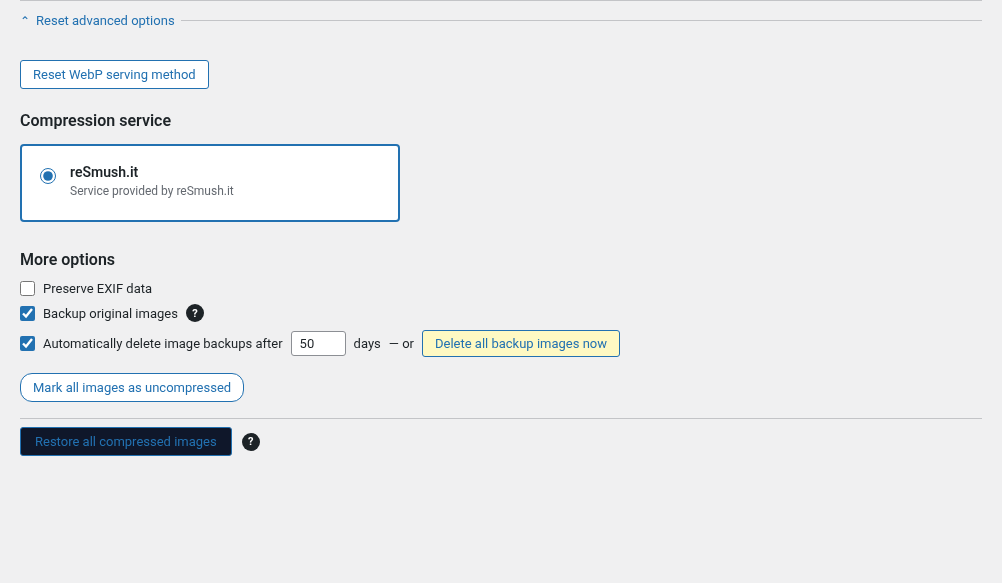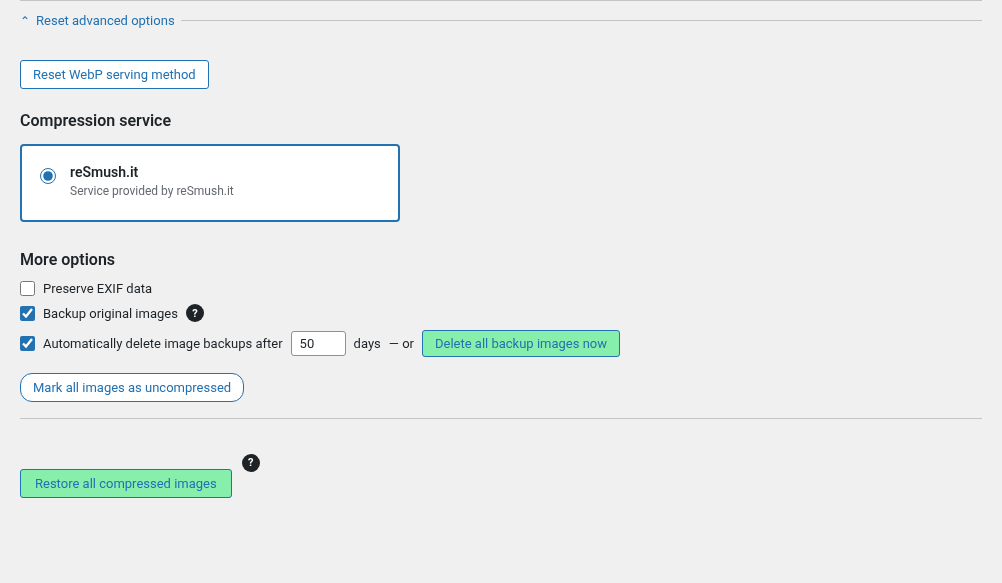--- a/index.html
+++ b/index.html
@@ -169,21 +169,21 @@
       font-size: 13px;
       color: #1d2327;
     }
 
     .days-or-text {
       font-size: 13px;
       color: #1d2327;
     }
 
     .delete-backup-btn {
-      background: #86efac;
+      background: #fef9c3;
       border: 1px solid #2271b1;
       color: #2271b1;
       padding: 5px 12px;
       font-size: 13px;
       border-radius: 3px;
       cursor: pointer;
       white-space: nowrap;
     }
 
     
@@ -202,28 +202,27 @@
     
     .restore-row {
       display: flex;
       align-items: center;
       gap: 10px;
       padding-top: 8px;
       border-top: 1px solid #c3c4c7;
     }
 
     .restore-btn {
-      background: #86efac;
+      background: #0f172a;
       border: 1px solid #2271b1;
       color: #2271b1;
       padding: 6px 14px;
       font-size: 13px;
       border-radius: 3px;
       cursor: pointer;
-      margin-top: 42px;
     }
 
     .chevron-icon {
       color: #2271b1;
       font-size: 12px;
     }
   </style>
 </head>
 <body>
 

